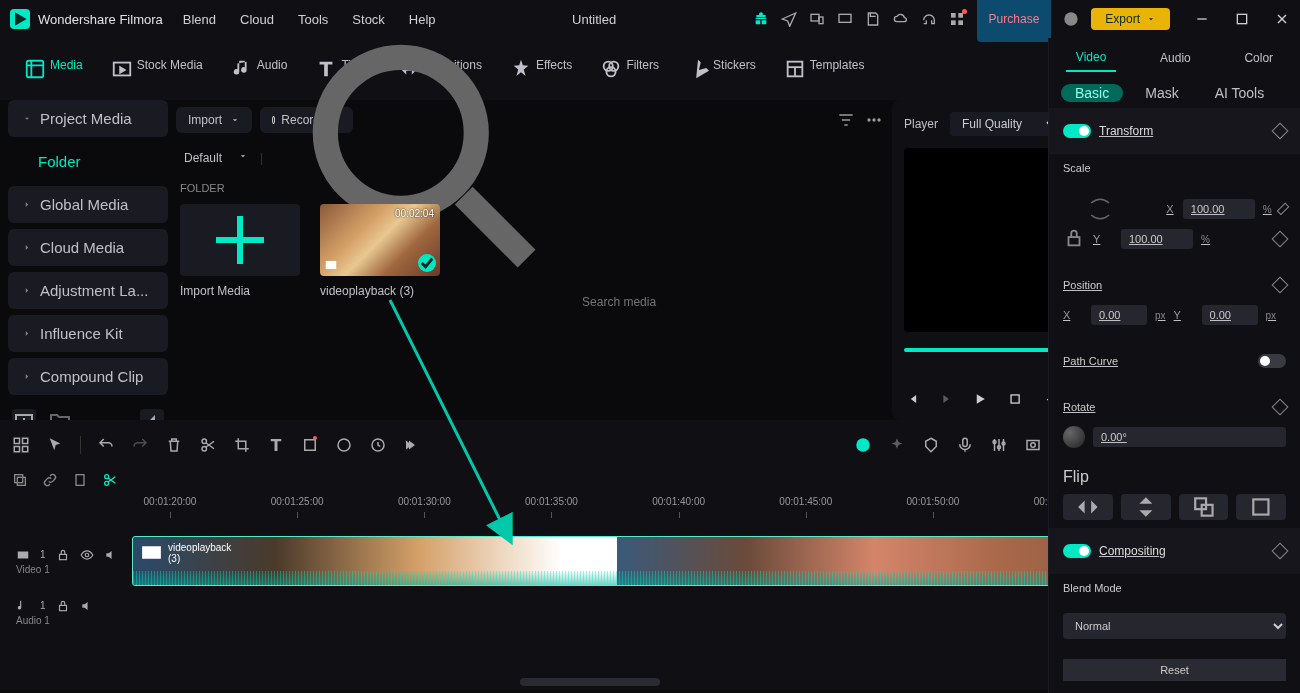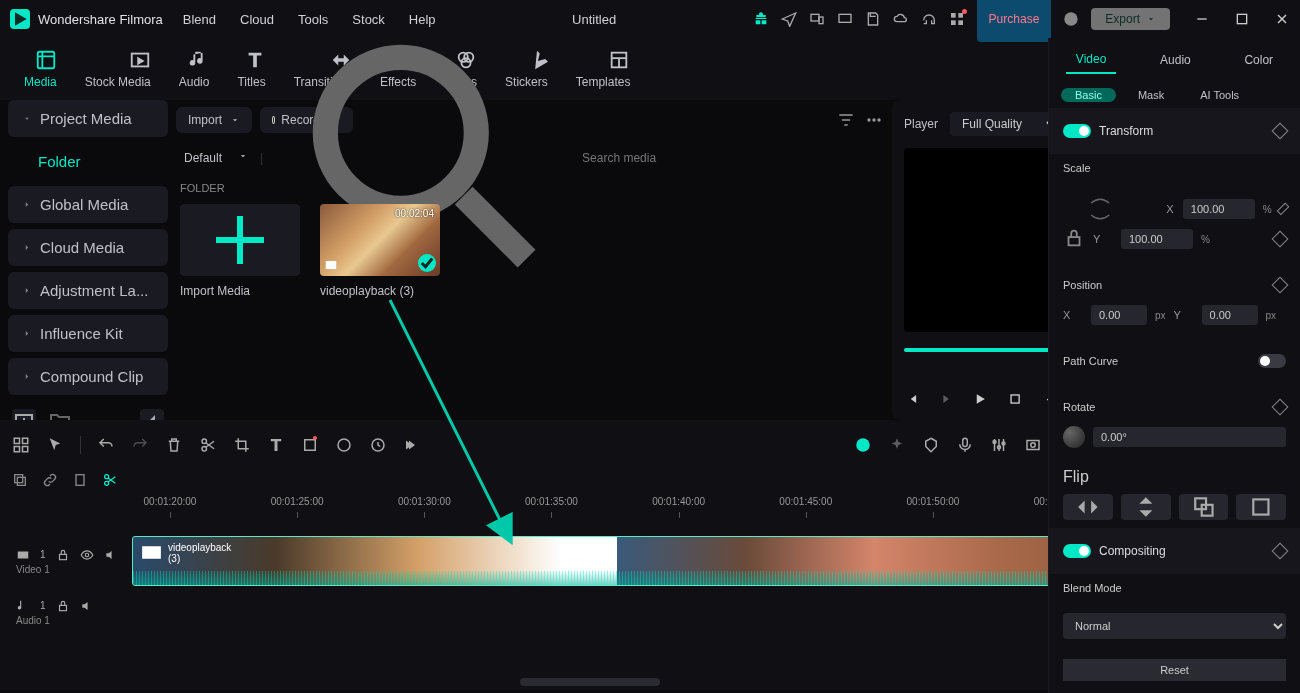--- a/index.html
+++ b/index.html
@@ -7,45 +7,45 @@
 
 .titlebar { height: 38px; display: flex; align-items: center; padding: 0 10px; background: #0f0f14; }
 .titlebar .logo { width: 20px; height: 20px; background: #00e8c6; border-radius: 4px; margin-right: 8px; display:flex; align-items:center; justify-content:center;}
 .titlebar .appname { color: #e0e0e5; font-size: 13px; margin-right: 20px; }
 .titlebar .menu { display: flex; gap: 24px; }
 .titlebar .menu span { color: #d0d0d5; font-size: 13px; cursor: pointer; }
 .titlebar .doc { flex: 1; text-align: center; color: #d0d0d5; font-size: 13px; }
 .titlebar .right { display: flex; align-items: center; gap: 12px; }
 .titlebar .ico { width:16px; height:16px; color:#aaa; display:flex; align-items:center; justify-content:center; cursor:pointer;}
 .btn-purchase { background:#0c4a6e; color:#ff7a8a; padding:16px 12px; border-radius:4px; font-size:12px; cursor:pointer;}
-.btn-export { background:#737373; color:#0a2a26; padding:4px 14px; border-radius:4px; font-size:12px; font-weight:500; cursor:pointer; display:flex; align-items:center; gap:6px;}
+.btn-export { background:#eab308; color:#0a2a26; padding:4px 14px; border-radius:4px; font-size:12px; font-weight:500; cursor:pointer; display:flex; align-items:center; gap:6px;}
 .winbtn { width:16px; height:16px; color:#ccc; cursor:pointer; display:flex; align-items:center; justify-content:center; margin-left:12px;}
 
 .maintabs { height: 62px; display:flex; align-items:center; padding:0 12px; gap:4px; background:#0f0f14;}
-.mtab { display:flex; flex-direction:column; align-items:flex-end; gap:4px; padding:6px 12px; cursor:pointer; color:#c0c0c8;}
+.mtab { display:flex; flex-direction:row; align-items:flex-start; gap:4px; padding:6px 12px; cursor:pointer; color:#c0c0c8;}
 .mtab.active { color:#00e8c6; }
 .mtab .micon { width:22px; height:22px;}
 
 .workspace { display:flex; height: 320px; gap:8px; padding:0 8px;}
 .leftcol { width: 160px; display:flex; flex-direction:column; gap:6px;}
 .sidebtn { background:#1a1a22; padding:10px 14px; border-radius:6px; display:flex; align-items:center; gap:8px; cursor:pointer; color:#c0c0c8; font-size:15px;}
 .sidebtn.folder { background:transparent; color:#00e8c6; padding-left:30px;}
 .sidebtn .chev { width:10px; opacity:0.6;}
 .leftfoot { margin-top:auto; display:flex; align-items:center; gap:12px; padding:8px 4px;}
 .leftfoot .sq { width:24px; height:24px; background:#1a1a22; border-radius:4px; display:flex; align-items:center; justify-content:center;}
 
 .midcol { flex:1; display:flex; flex-direction:column;}
 .midtop { display:flex; align-items:center; gap:8px; height:40px;}
 .dropb { background:#1a1a22; padding:6px 12px; border-radius:6px; display:flex; align-items:center; gap:8px; cursor:pointer; font-size:12px;}
 .recb { background:#1a1a22; padding:6px 12px; border-radius:6px; display:flex; align-items:center; gap:6px; cursor:pointer; font-size:12px;}
 .recb .dot{ width:8px; height:8px; border:1.5px solid #ccc; border-radius:50%;}
 .midtop .spacer{flex:1;}
 .icobtn { width:20px; height:20px; color:#999; cursor:pointer; display:flex; align-items:center; justify-content:center;}
 .midrow2 { display:flex; align-items:center; gap:12px; height:36px; padding-left:8px;}
-.searchbox { flex:1; display:flex; align-items:center; gap:5px; color:#666;}
+.searchbox { flex:1; display:flex; align-items:flex-end; gap:5px; color:#666;}
 .searchbox input { background:transparent; border:none; color:#ccc; outline:none; font-size:12px; width:100%;}
 .folderlbl { color:#888; font-size:11px; padding:6px 0 10px 4px;}
 .mediagrid { display:flex; gap:20px; padding-left:4px;}
 .mediaitem { width:120px; display:flex; flex-direction:column; gap:8px; cursor:pointer;}
 .thumb { width:120px; height:72px; border-radius:4px; position:relative; overflow:hidden;}
 .thumb.import { background:#1a1a22; display:flex; align-items:center; justify-content:center;}
 .thumb.clip { background:linear-gradient(135deg,#8a5a3a 0%,#d4a068 35%,#e8c890 50%,#a06840 70%,#6a3a28 100%);}
 .thumb .dur { position:absolute; top:4px; right:6px; font-size:10px; color:#fff; text-shadow:0 0 2px #000;}
 .thumb .check { position:absolute; bottom:4px; right:4px; width:18px; height:18px; background:#00e8c6; border-radius:50%; display:flex; align-items:center; justify-content:center; color:#0a2a26;}
 .thumb .smico { position:absolute; bottom:4px; left:4px; width:14px; height:14px; color:#fff;}
@@ -97,24 +97,24 @@
 .playhead { position:absolute; right:28px; top:-40px; bottom:-60px; width:2px; background:#ff4a6a;}
 .playhead .phtop { position:absolute; top:-8px; left:-6px; width:14px; height:14px; background:#ff4a6a; border-radius:3px;}
 .playhead .phcut { position:absolute; top:56px; left:-11px; width:24px; height:24px; background:#ff4a6a; border-radius:50%; display:flex; align-items:center; justify-content:center; color:#fff;}
 .hscrollbar { position:absolute; bottom:4px; left:40%; width:140px; height:8px; background:#2a2a32; border-radius:4px;}
 
 .inspector { position:absolute; right:0; top:38px; bottom:0; width:252px; background:#0f0f14; border-left:1px solid #1a1a22; display:flex; flex-direction:column;}
 .insptabs { display:flex; height:44px; align-items:center; justify-content:space-around;}
 .insptab { font-size:12px; color:#c0c0c8; cursor:pointer; padding:6px 10px;}
 .insptab.active { color:#00e8c6; border-bottom:2px solid #00e8c6;}
 .subtabs { display:flex; gap:8px; padding:6px 12px; align-items:center;}
-.subtab { padding:1px 14px; border-radius:12px; font-size:11px; color:#c0c0c8; cursor:pointer;}
+.subtab { padding:1px 14px; border-radius:12px; font-size:14px; color:#c0c0c8; cursor:pointer;}
 .subtab.active { background:#00695a; color:#8affe8;}
 .section { padding:8px 14px;}
-.srow { display:flex; align-items:center; gap:8px; height:30px;}
+.srow { display:flex; align-items:center; gap:8px; height:30px;text-decoration:underline;}
 .toggle { width:28px; height:14px; background:#00e8c6; border-radius:7px; position:relative; cursor:pointer;}
 .toggle.off { background:#3a3a42;}
 .toggle .tk { position:absolute; width:10px; height:10px; background:#fff; border-radius:50%; top:2px; right:2px;}
 .toggle.off .tk { left:2px; right:auto;}
 .shead { font-size:12px; color:#ddd;}
 .diamond { width:12px; height:12px; border:1.5px solid #888; transform:rotate(45deg); margin-left:auto; cursor:pointer;}
 .proplbl { font-size:11px; color:#999; width:20px;}
 .propin { background:#26262e; color:#ccc; border:none; padding:4px 8px; width:72px; font-size:11px; border-radius:3px;}
 .propunit { font-size:10px; color:#888;}
 .rotknob { width:22px; height:22px; background:radial-gradient(circle at 30% 30%,#666,#222); border-radius:50%;}

